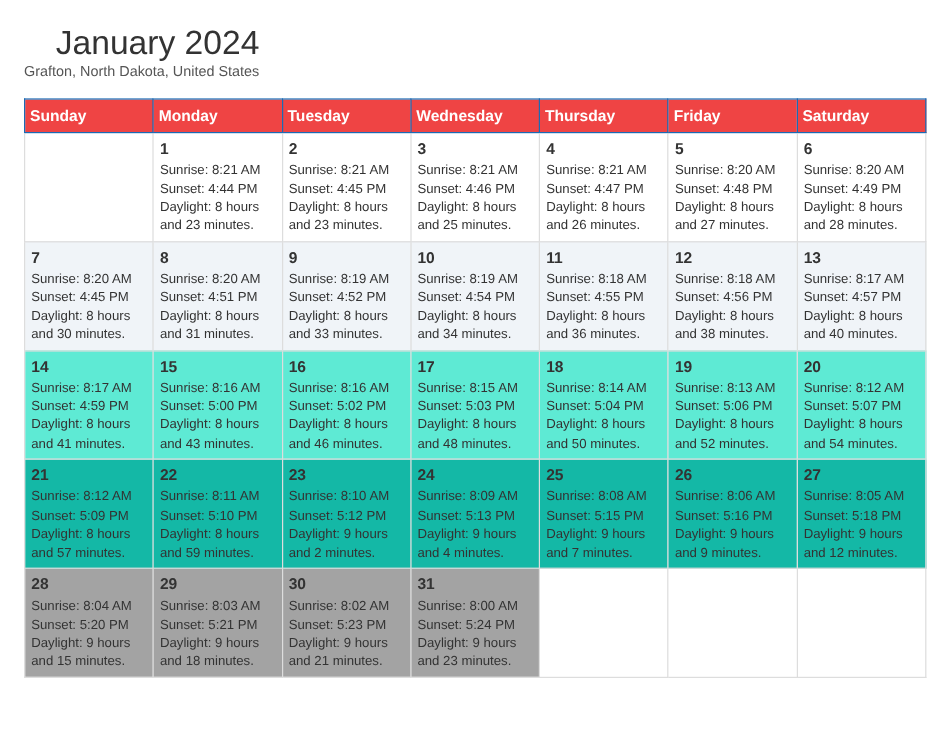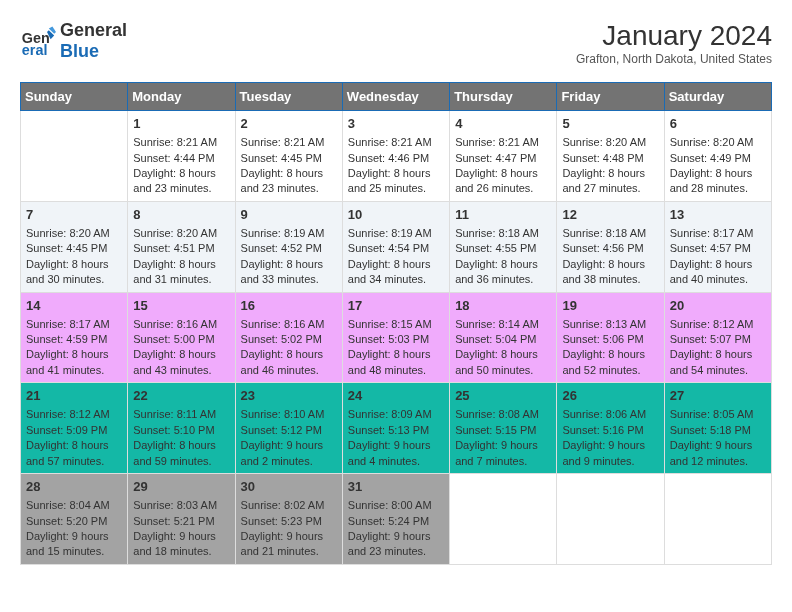--- a/index.html
+++ b/index.html
@@ -36,21 +36,21 @@
     .location-title {
       font-size: 12px;
       color: #555;
     }
     table {
       width: 100%;
       border-collapse: collapse;
       font-size: 11px;
     }
     thead tr th {
-      background: #737373;
+      background: #ef4444;
       color: #fff;
       padding: 6px 4px;
       text-align: left;
       font-size: 13px;
       font-weight: bold;
       border: 1px solid #1a6bb5;
     }
     tbody tr {
       border-bottom: 1px solid #ccc;
     }
@@ -75,45 +75,33 @@
       font-size: 13px;
       display: block;
       margin-bottom: 2px;
     }
     .empty-cell {
       background: #f9f9f9;
     }
     
     .week-row-0 td { background: #fff; }
     .week-row-1 td { background: #f0f4f8; }
-    .week-row-2 td { background: #f0abfc; }
+    .week-row-2 td { background: #5eead4; }
     .week-row-3 td { background: #14b8a6; }
     .week-row-4 td { background: #a3a3a3; }
     .week-row-0 td.empty-cell,
     .week-row-1 td.empty-cell,
     .week-row-2 td.empty-cell,
     .week-row-3 td.empty-cell,
     .week-row-4 td.empty-cell { background: inherit; }
   </style>
 </head>
 <body>
 
 <div class="header-area">
-  <div class="logo">
-    <svg class="logo-icon" viewBox="0 0 40 40">
-      <text x="2" y="22" font-size="16" font-weight="bold" fill="#333">Gen</text>
-      <text x="2" y="36" font-size="16" font-weight="bold" fill="#1a6bb5">eral</text>
-      <path d="M32 8 L38 14 L34 18 L30 10 Z" fill="#1a6bb5"></path>
-      <path d="M36 4 L40 10 L38 12 L32 6 Z" fill="#4499dd"></path>
-    </svg>
-    <div>
-      <div style="font-size:18px;font-weight:bold;color:#333;">General</div>
-      <div style="font-size:18px;font-weight:bold;color:#1a6bb5;">Blue</div>
-    </div>
-  </div>
   <div class="title-area">
     <div class="month-title">January 2024</div>
     <div class="location-title">Grafton, North Dakota, United States</div>
   </div>
 </div>
 
 <table>
   <thead>
     <tr>
     <th>Sunday</th>

